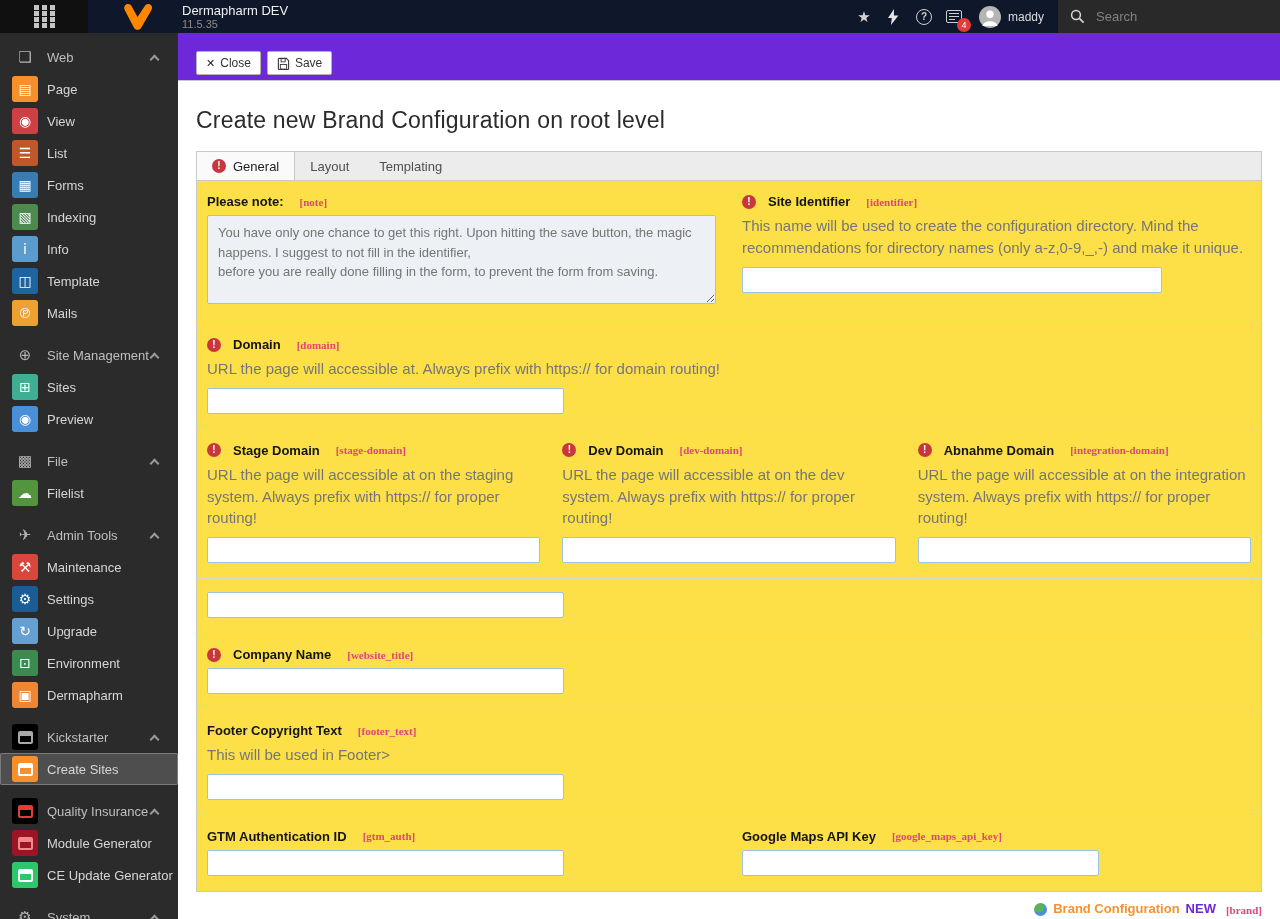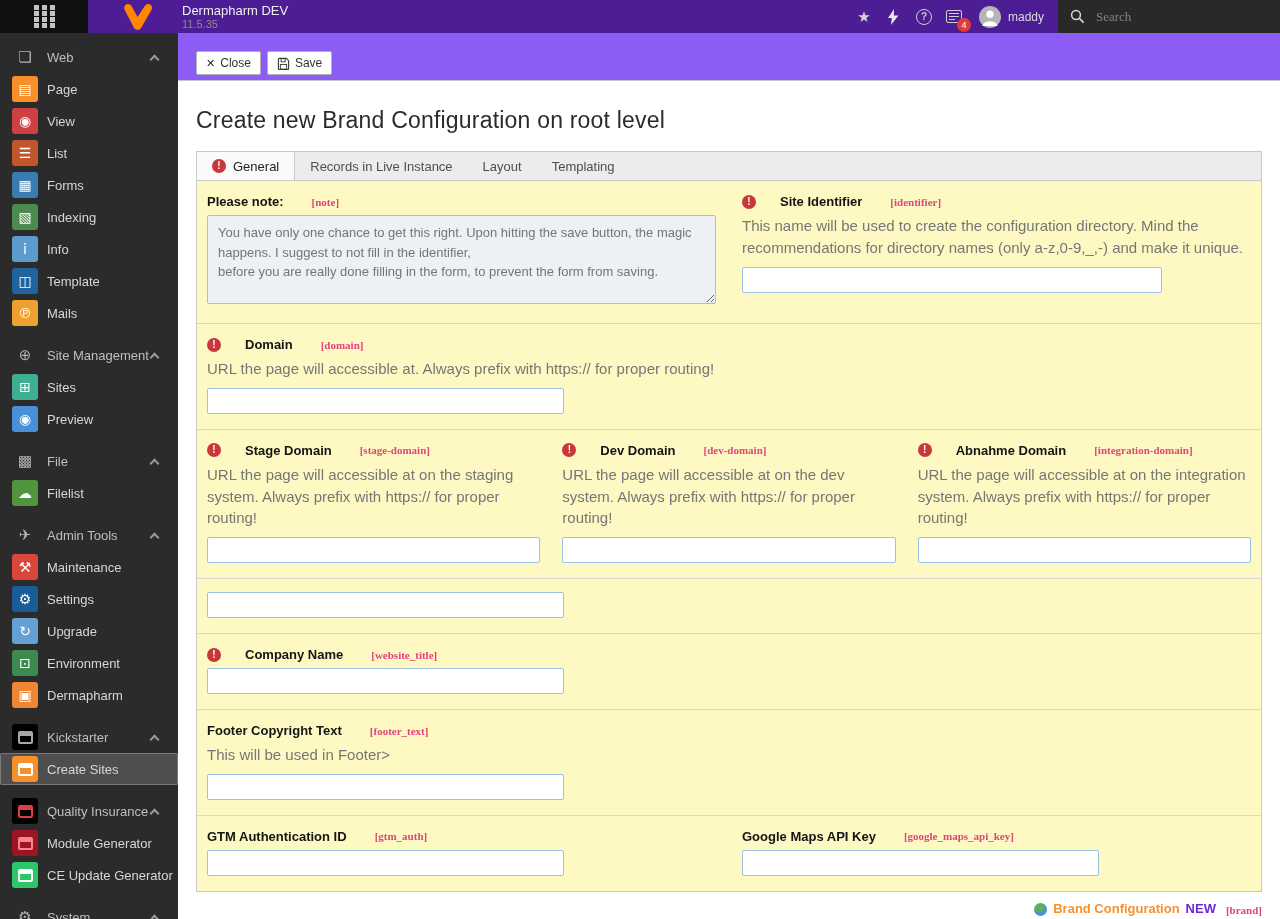--- a/index.html
+++ b/index.html
@@ -2,21 +2,21 @@
 <html><head>
 <meta charset="utf-8">
 <style>
   * { box-sizing: border-box; }
   html,body { margin:0; padding:0; }
   body {
     width:1280px; height:919px; position:relative; overflow:hidden;
     background:#fff; font-family:"Liberation Sans", sans-serif;
   }
   
-  .topbar { position:absolute; top:0; left:0; right:0; height:33px; background:#4c1d95;
+  .topbar { position:absolute; top:0; left:0; right:0; height:33px; background:#0f172a;
             display:flex; align-items:center; z-index:20; }
   .menu-toggle { width:88px; height:33px; background:#101010; display:flex;
                  align-items:center; justify-content:center; cursor:pointer; }
   .grid-icon { width:5px; height:5px; background:#c4c4c4; margin-right:16px; margin-bottom:18px;
     box-shadow:8px 0 #c4c4c4,16px 0 #c4c4c4,
                0 6px #c4c4c4,8px 6px #c4c4c4,16px 6px #c4c4c4,
                0 12px #c4c4c4,8px 12px #c4c4c4,16px 12px #c4c4c4,
                0 18px #c4c4c4,8px 18px #c4c4c4,16px 18px #c4c4c4; }
   .brand { display:flex; align-items:center; margin-left:34px; }
   .brand-text { margin-left:26px; }
@@ -31,59 +31,59 @@
                  align-items:center; justify-content:center; }
   .help-circle::after { content:"?"; }
   .badge { position:absolute; bottom:1px; right:-2px; min-width:14px; height:14px; border-radius:8px;
            background:#e03c3c; color:#fff; font-size:9px; line-height:14px; text-align:center;
            padding:0 3px; }
   .tb-user { display:flex; align-items:center; gap:7px; padding:0 14px 0 10px; height:100%; cursor:pointer; }
   .tb-user span { font-size:12px; color:#dcdcdc; }
   .tb-search { width:222px; height:100%; background:#292929; display:flex; align-items:center;
                padding-left:12px; }
   .tb-search input { background:transparent; border:none; outline:none; color:#ddd;
-                     font-size:13px; width:160px; margin-left:9px; font-family:Liberation Serif, serif; }
+                     font-size:13px; width:160px; margin-left:9px; font-family:Liberation Sans, sans-serif; }
   .tb-search input::placeholder { color:#828282; }
   
   .sidebar { position:absolute; top:33px; left:0; bottom:0; width:178px; background:#2b2b2b;
              overflow:hidden; padding-top:8px; }
   .mm-row { display:flex; align-items:center; height:32px; padding:0 6px 0 12px; cursor:pointer; }
   .mm-row.is-header { margin-top:10px; }
   .mm-row.is-header:first-child { margin-top:0; }
   .mm-row.is-selected { background:#4e4e4e; box-shadow:inset 0 0 0 1px #7a7a7a; border-radius:2px; }
   .mm-icon { width:26px; height:26px; border-radius:3px; flex:0 0 26px; display:flex;
              align-items:center; justify-content:center; color:#fff; }
   .mm-glyph { font-family:"DejaVu Sans",sans-serif; font-size:14px; line-height:1; }
   .is-header .mm-glyph { font-size:15px; }
   .mm-label { margin-left:9px; font-size:13px; color:#d6d6d6; white-space:nowrap; }
   .is-header .mm-label { color:#bfbfbf; }
   .chev { width:7px; height:7px; border-left:2px solid #9a9a9a; border-top:2px solid #9a9a9a;
           transform:rotate(45deg); margin-left:auto; margin-right:14px; margin-top:4px; }
   .g-site { display:inline-block; width:15px; height:13px; border:2px solid currentColor;
             border-top-width:5px; border-radius:2px; }
   
   .content { position:absolute; top:33px; left:178px; right:0; bottom:0; background:#fff; }
-  .docheader { height:48px; background:#8b5cf6; border-bottom:1px solid #c6c6c6;
+  .docheader { height:48px; background:#6d28d9; border-bottom:1px solid #c6c6c6;
                display:flex; align-items:flex-end; padding:0 18px 5px 18px; }
   .btn { display:inline-flex; align-items:center; gap:5px; background:#fff; border:1px solid #b3b3b3;
          border-radius:2px; height:24px; padding:0 9px; font-size:12px; color:#333;
          font-family:inherit; margin-right:6px; cursor:pointer; }
   .x-icon::before { content:"✕"; font-family:"DejaVu Sans",sans-serif; font-size:11px; color:#222; }
   .module-body { padding:16px 18px 0 18px;margin-top:10px; }
   h1 { font-size:23px; font-weight:400; color:#2b2b2b; margin:0 0 17px 0; letter-spacing:.2px; }
-  .panel { border:1px solid #c9c9c9; background:#fef9c3; }
+  .panel { border:1px solid #c9c9c9; background:#fde047; }
   .tabstrip { display:flex; background:#ececec; border-bottom:1px solid #c9c9c9; }
   .tab { height:28px; display:flex; align-items:center; gap:7px; padding:0 15px;
          font-size:13px; color:#4f4f4f; cursor:pointer; }
   .tab.active { background:#fafafa; border-right:1px solid #c9c9c9; margin-bottom:-1px; color:#222; }
   .fsection { padding:13px 10px 15px 10px; border-top:1px solid #d8d8d8; }
   .fsection:first-child { border-top:none; }
   .grid2 { display:grid; grid-template-columns:1fr 1fr; column-gap:26px; }
   .grid3 { display:grid; grid-template-columns:1fr 1fr 1fr; column-gap:22px; }
-  .lrow { display:flex; align-items:center; gap:24px; margin-bottom:6px; }
+  .lrow { display:flex; align-items:center; gap:12px; margin-bottom:6px; }
   .flabel { font-size:13px; font-weight:bold; color:#141414; }
   .fkey { font-family:Liberation Serif, serif; font-size:11px; font-weight:bold;
           color:#e0447c; margin-left:4px; }
   .fdesc { font-size:15px; color:#767676; line-height:1.45; margin:0 0 8px 0; white-space:pre-line; }
   .req { flex:0 0 14px; width:14px; height:14px; border-radius:50%; background:#c9373c; position:relative; }
   .req::after { content:"!"; position:absolute; inset:0; color:#fff; font-size:10px; font-weight:bold;
                 text-align:center; line-height:14px; }
   .finput { height:26px; width:357px; border:1px solid #9cc2e5; border-radius:2px; background:#fff;
             padding:0 8px; font-size:13px; font-family:inherit; color:#333; }
   .finput.w420 { width:420px; }
@@ -338,23 +338,20 @@
   <div class="module-body">
     <h1>Create new Brand Configuration on root level</h1>
 
     <div class="panel">
       <div class="tabstrip">
         <div class="tab active">
           <span class="req"></span>
           <span>General</span>
         </div>
         <div class="tab">
-          <span>Records in Live Instance</span>
-        </div>
-        <div class="tab">
           <span>Layout</span>
         </div>
         <div class="tab">
           <span>Templating</span>
         </div>
       </div>
 
       <div class="panel-body">
 
         <section class="fsection grid2">
@@ -377,21 +374,21 @@
           </div>
         </section>
 
         <section class="fsection">
           <div>
             <div class="lrow">
               <span class="req"></span>
               <span class="flabel">Domain</span>
               <code class="fkey">[domain]</code>
             </div>
-            <div class="fdesc">URL the page will accessible at. Always prefix with https:// for proper routing!</div>
+            <div class="fdesc">URL the page will accessible at. Always prefix with https:// for domain routing!</div>
             <input class="finput" type="text" value="" style="">
           </div>
         </section>
 
         <section class="fsection grid3">
           <div>
             <div class="lrow">
               <span class="req"></span>
               <span class="flabel">Stage Domain</span>
               <code class="fkey">[stage-domain]</code>

